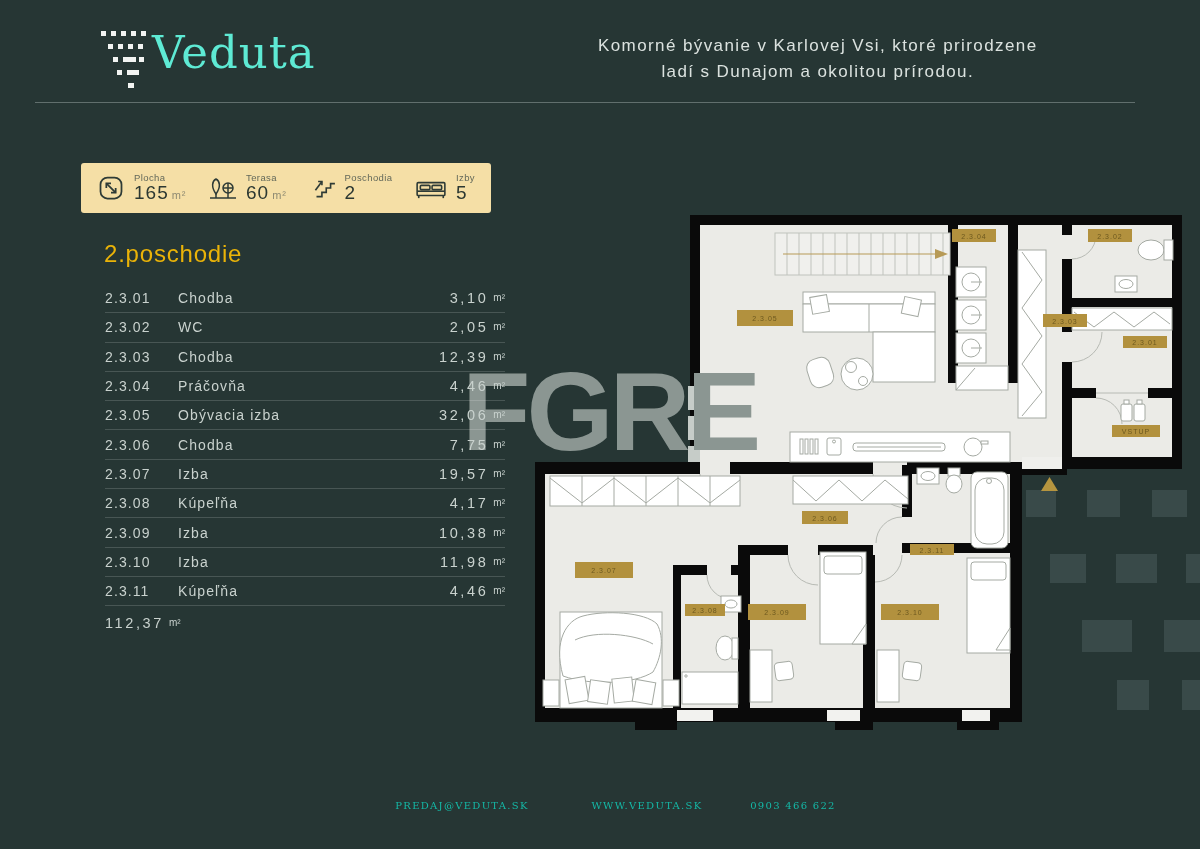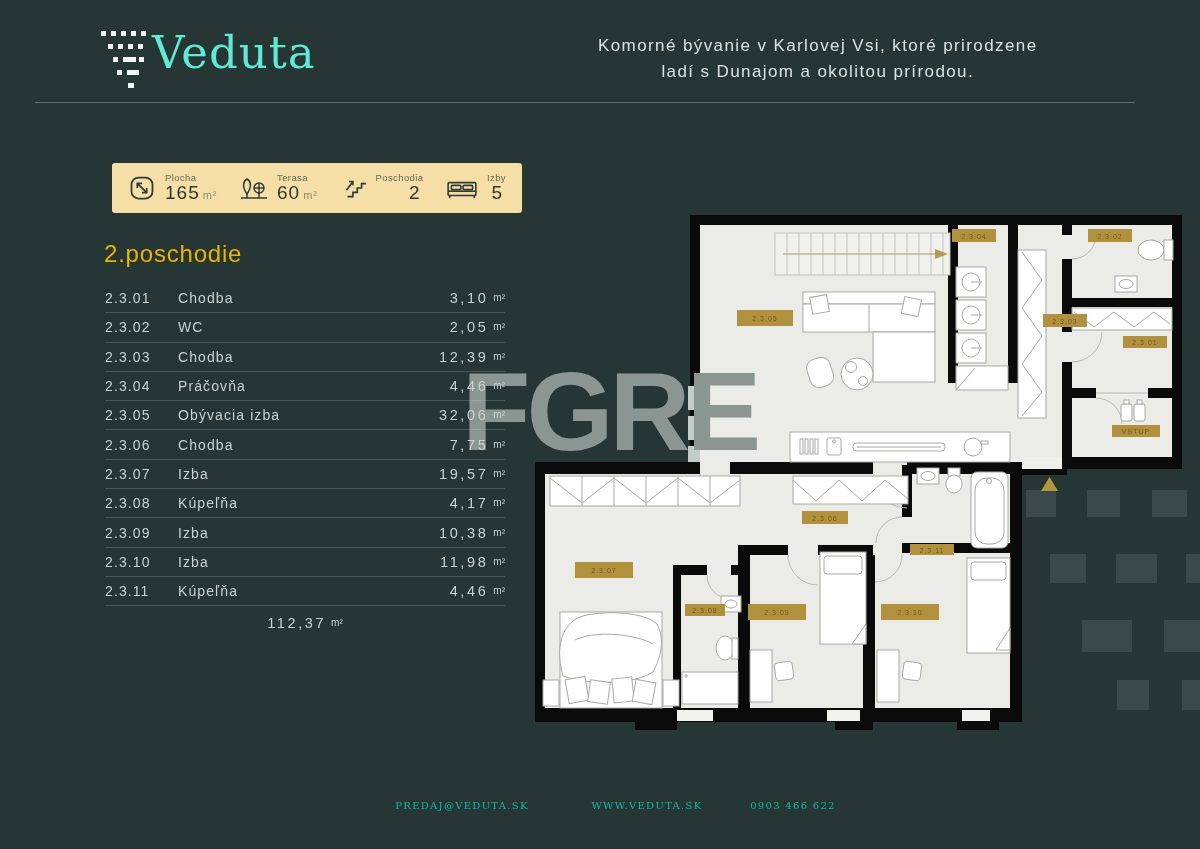--- a/index.html
+++ b/index.html
@@ -10,42 +10,42 @@
   
   .logo-dots{left:100px;top:31px;width:48px;height:58px;}
   .brand{left:152px;top:26px;font-family:"DejaVu Serif",serif;font-weight:400;
          font-size:45px;color:#5eead4;letter-spacing:1px;}
   .tagline{left:598px;top:33px;color:#dbe2df;font-size:17px;line-height:26px;
            letter-spacing:1.4px;font-weight:300;text-align:center;}
   .divider{left:35px;top:102px;width:1100px;height:0;
            border-top:1px solid rgba(223,233,229,0.32);}
 
   
-  .stats-card{left:112px;top:163px;width:410px;height:50px;background:#f5dfa6;
+  .stats-card{left:81px;top:163px;width:410px;height:50px;background:#f5dfa6;
               border-radius:3px;display:flex;align-items:center;
               justify-content:space-between;padding:0 16px;box-sizing:border-box;}
   .stat{display:flex;align-items:center;gap:9px;}
   .stat svg{display:block;}
   .stat-label{font-size:9.5px;color:#63695a;letter-spacing:0.4px;}
-  .stat-value{font-size:19px;color:#2c3832;letter-spacing:1px;line-height:20px;text-align:right;}
+  .stat-value{font-size:19px;color:#2c3832;letter-spacing:1px;line-height:20px;}
   .stat-unit{font-size:11px;color:#8e8a72;margin-left:3px;}
 
   
   .floor-title{left:104px;top:240px;font-size:24px;color:#eab308;
                letter-spacing:0.8px;font-weight:400;}
   .room-table{left:105px;top:284px;width:400px;z-index:6;}
   .row{display:flex;align-items:center;height:28.3px;
        border-bottom:1px solid rgba(255,255,255,0.16);
        color:#c9d2ce;font-size:14px;letter-spacing:1.1px;}
   .row .rid{width:73px;flex:none;}
   .row .rname{flex:1;}
   .rarea{text-align:right;}
   .rarea .val{letter-spacing:2.6px;font-size:14.5px;}
   .rarea .unit{font-size:10px;letter-spacing:0;margin-left:5px;position:relative;top:-2px;}
-  .row-total{border-bottom:none;justify-content:center;height:34px;}
+  .row-total{border-bottom:none;justify-content:flex-start;height:34px;}
 
   
   .watermark{left:424px;top:356px;z-index:5;font-weight:bold;font-size:112px;
              line-height:1;letter-spacing:-4px;color:#8b9692;
              font-family:"Liberation Sans",sans-serif;margin-left:38px;}
 
   
   .plan{left:505px;top:210px;width:685px;height:520px;z-index:4;}
   .badge-text{font-size:7px;fill:#6d591f;letter-spacing:1px;
               font-family:"Liberation Sans",sans-serif;}

